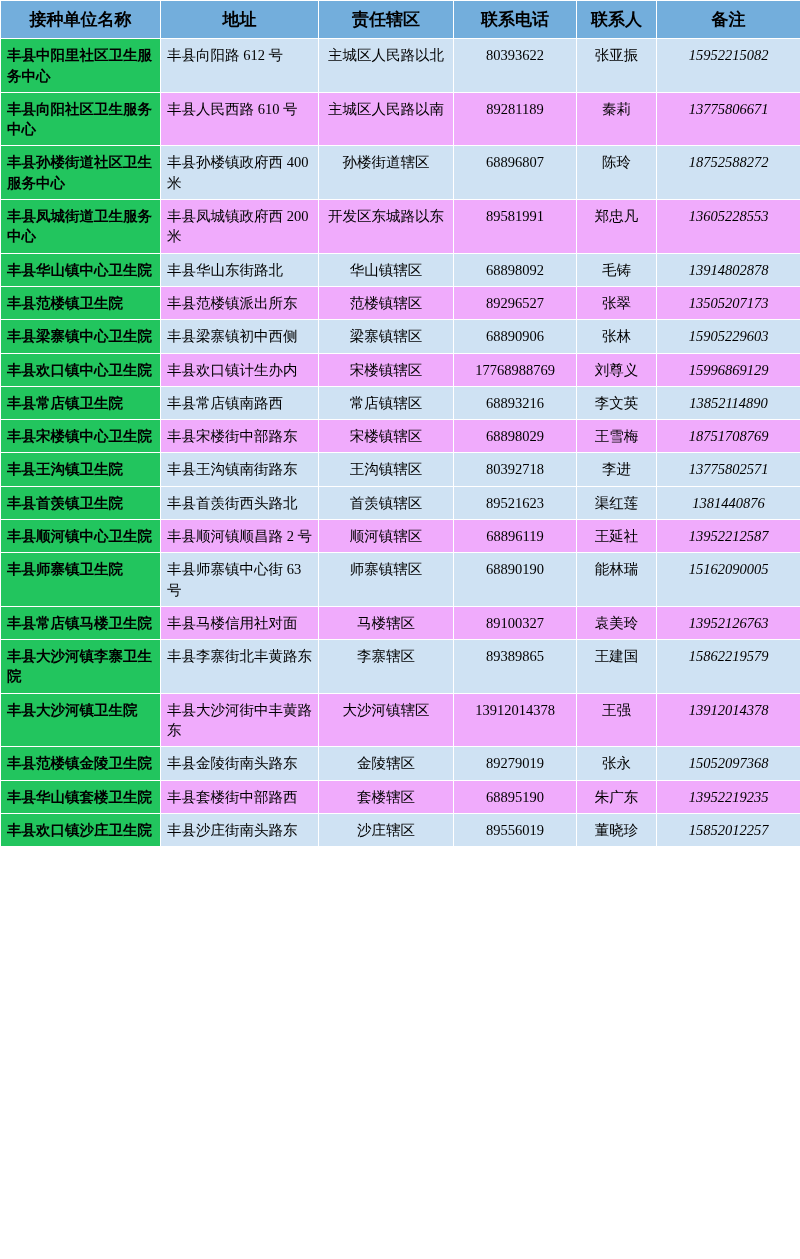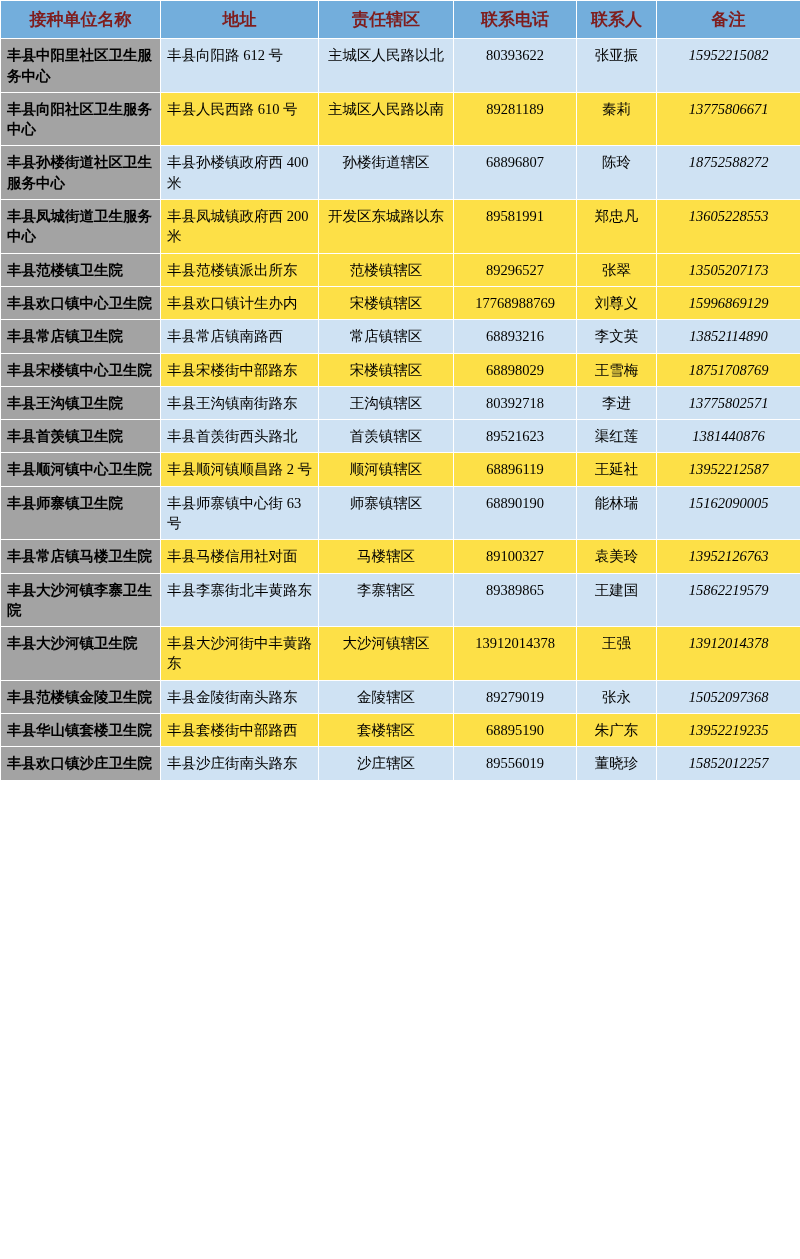--- a/index.html
+++ b/index.html
@@ -18,43 +18,43 @@
   }
   table.vaccination-table col.c0 { width: 160px; }
   table.vaccination-table col.c1 { width: 158px; }
   table.vaccination-table col.c2 { width: 135px; }
   table.vaccination-table col.c3 { width: 123px; }
   table.vaccination-table col.c4 { width: 80px; }
   table.vaccination-table col.c5 { width: 144px; }
 
   thead th {
     background: #73aedc;
-    color: #7f1d1d;
+    color: #000000;
     font-weight: bold;
     font-size: 17px;
     text-align: center;
     padding: 8px 4px;
     border: 1px solid #ffffff;
     line-height: 1.25;
   }
   tbody td {
     font-size: 14.5px;
     color: #000000;
     padding: 6px 6px;
     border: 1px solid #ffffff;
     vertical-align: top;
     line-height: 1.4;
   }
   tbody td.name-cell {
-    background: #a3a3a3;
+    background: #22c55e;
     font-weight: bold;
     text-align: left;
   }
   tbody tr.row-even td.data-cell { background: #cfe2f3; }
-  tbody tr.row-odd  td.data-cell { background: #fde047; }
+  tbody tr.row-odd  td.data-cell { background: #f0abfc; }
 
   td.addr-cell { text-align: left; }
   td.zone-cell { text-align: center; }
   td.phone-cell { text-align: center; }
   td.contact-cell { text-align: center; }
   td.note-cell { text-align: center; font-style: italic; }
 </style>
 </head>
 <body>
 
@@ -103,28 +103,44 @@
         <td class="data-cell note-cell">18752588272</td>
       </tr>
       <tr class="row-odd">
         <td class="name-cell">丰县凤城街道卫生服务中心</td>
         <td class="data-cell addr-cell">丰县凤城镇政府西 200 米</td>
         <td class="data-cell zone-cell">开发区东城路以东</td>
         <td class="data-cell phone-cell">89581991</td>
         <td class="data-cell contact-cell">郑忠凡</td>
         <td class="data-cell note-cell">13605228553</td>
       </tr>
+      <tr class="row-even">
+        <td class="name-cell">丰县华山镇中心卫生院</td>
+        <td class="data-cell addr-cell">丰县华山东街路北</td>
+        <td class="data-cell zone-cell">华山镇辖区</td>
+        <td class="data-cell phone-cell">68898092</td>
+        <td class="data-cell contact-cell">毛铸</td>
+        <td class="data-cell note-cell">13914802878</td>
+      </tr>
       <tr class="row-odd">
         <td class="name-cell">丰县范楼镇卫生院</td>
         <td class="data-cell addr-cell">丰县范楼镇派出所东</td>
         <td class="data-cell zone-cell">范楼镇辖区</td>
         <td class="data-cell phone-cell">89296527</td>
         <td class="data-cell contact-cell">张翠</td>
         <td class="data-cell note-cell">13505207173</td>
       </tr>
+      <tr class="row-even">
+        <td class="name-cell">丰县梁寨镇中心卫生院</td>
+        <td class="data-cell addr-cell">丰县梁寨镇初中西侧</td>
+        <td class="data-cell zone-cell">梁寨镇辖区</td>
+        <td class="data-cell phone-cell">68890906</td>
+        <td class="data-cell contact-cell">张林</td>
+        <td class="data-cell note-cell">15905229603</td>
+      </tr>
       <tr class="row-odd">
         <td class="name-cell">丰县欢口镇中心卫生院</td>
         <td class="data-cell addr-cell">丰县欢口镇计生办内</td>
         <td class="data-cell zone-cell">宋楼镇辖区</td>
         <td class="data-cell phone-cell">17768988769</td>
         <td class="data-cell contact-cell">刘尊义</td>
         <td class="data-cell note-cell">15996869129</td>
       </tr>
       <tr class="row-even">
         <td class="name-cell">丰县常店镇卫生院</td>

